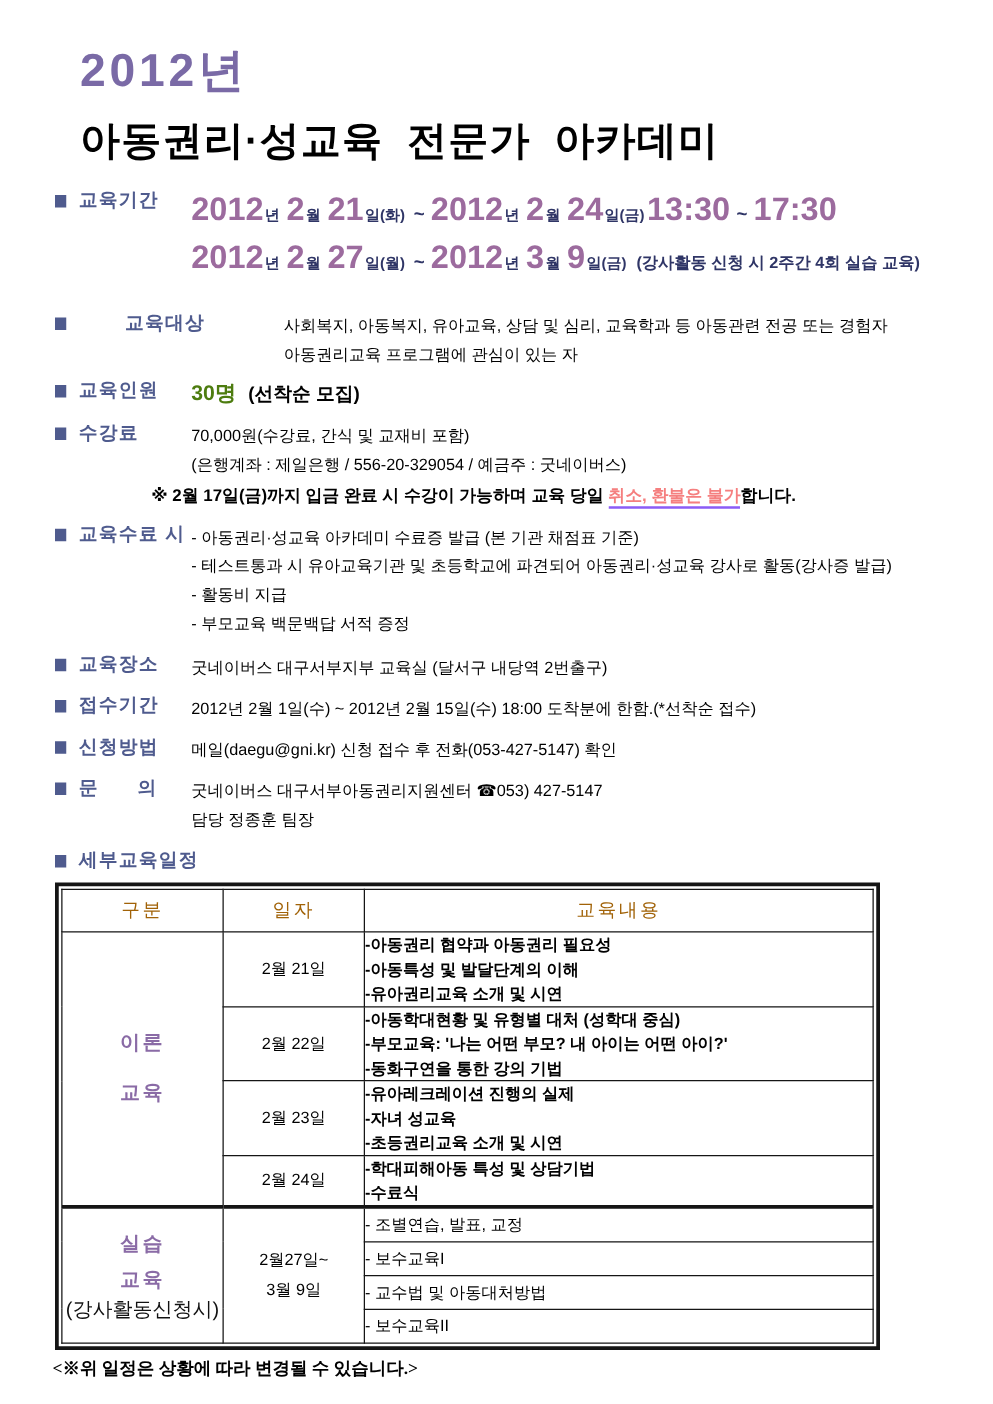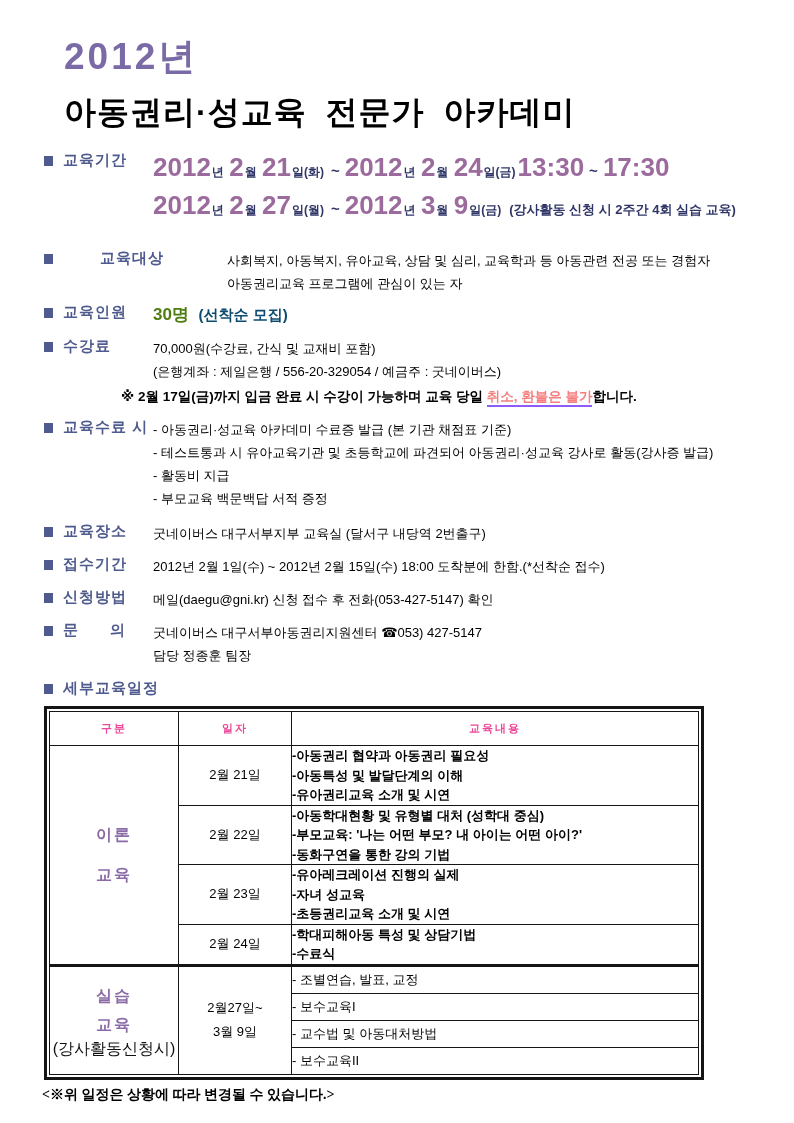--- a/index.html
+++ b/index.html
@@ -23,33 +23,33 @@
   .mt14{margin-top:14px;} .mt12{margin-top:12px;} .mt10{margin-top:10px;justify-content:center;} .mt8{margin-top:8px;} .mt6{margin-top:22px;gap:37px;}
 
   
   .bigline { line-height:33px; white-space:nowrap; }
   .sg-b { font-size:26px; font-weight:bold; color:#9c6b9e; }
   .sg-s { font-size:12px; font-weight:bold; color:#2f3566; padding:0 2px 0 1px; }
   .sg-t { font-size:15px; font-weight:bold; color:#2f3566; padding:0 5px; }
   .sg-n { font-size:13px; font-weight:bold; color:#2f3566; padding-left:6px; }
 
   .cap-num { font-size:17px; font-weight:bold; color:#4d7c0f; }
-  .red-bold { font-size:15px; font-weight:bold; color:#0c4a6e; padding-left:6px; }
+  .red-bold { font-size:15px; font-weight:bold; color:#000000; padding-left:6px; }
 
   .fee-notice { font-weight:bold; margin-left:-32px; margin-top:2px; font-size:13.5px; }
   .fee-red { color:#f57f7f; border-bottom:2px solid #8b5cf6; padding-bottom:1px; }
 
   .hang { padding-left:14px; text-indent:-14px; max-width:560px; }
 
   
   .tbl-wrap { margin:8px 0 0 44px; width:660px; border:3px solid #151515; padding:2px; box-sizing:border-box; }
   table.sched { border-collapse:collapse; width:100%; table-layout:fixed; }
   table.sched th, table.sched td { border:1px solid #151515; padding:0; }
   th.c1 { width:128px; } th.c2 { width:112px; }
-  table.sched th { height:33px; font-size:11px; font-weight:bold; color:#ec4899; letter-spacing:2px; text-align:center; }
+  table.sched th { height:33px; font-size:15px; font-weight:normal; color:#a16207; letter-spacing:2px; text-align:center; }
   td.cat { text-align:center; vertical-align:middle; color:#8a6ba6; font-size:16px; font-weight:bold; letter-spacing:2px; }
   td.cat .cat-line { line-height:40px; }
   td.cat.prac .cat-line { line-height:29px; }
   td.cat .cat-sub { color:#111; font-size:16px; font-weight:normal; letter-spacing:0; line-height:20px; }
   td.date { text-align:center; vertical-align:middle; font-size:13px; color:#000; }
   td.date div { line-height:24px; }
   td.cont { vertical-align:middle; padding:3px 4px 3px 8px; }
   td.cont div { font-size:13px; font-weight:bold; line-height:19.5px; }
   tr.grp td { border-top:3px solid #151515; }
   td.prow { height:26px; font-size:13px; font-weight:normal; padding-left:10px; }

